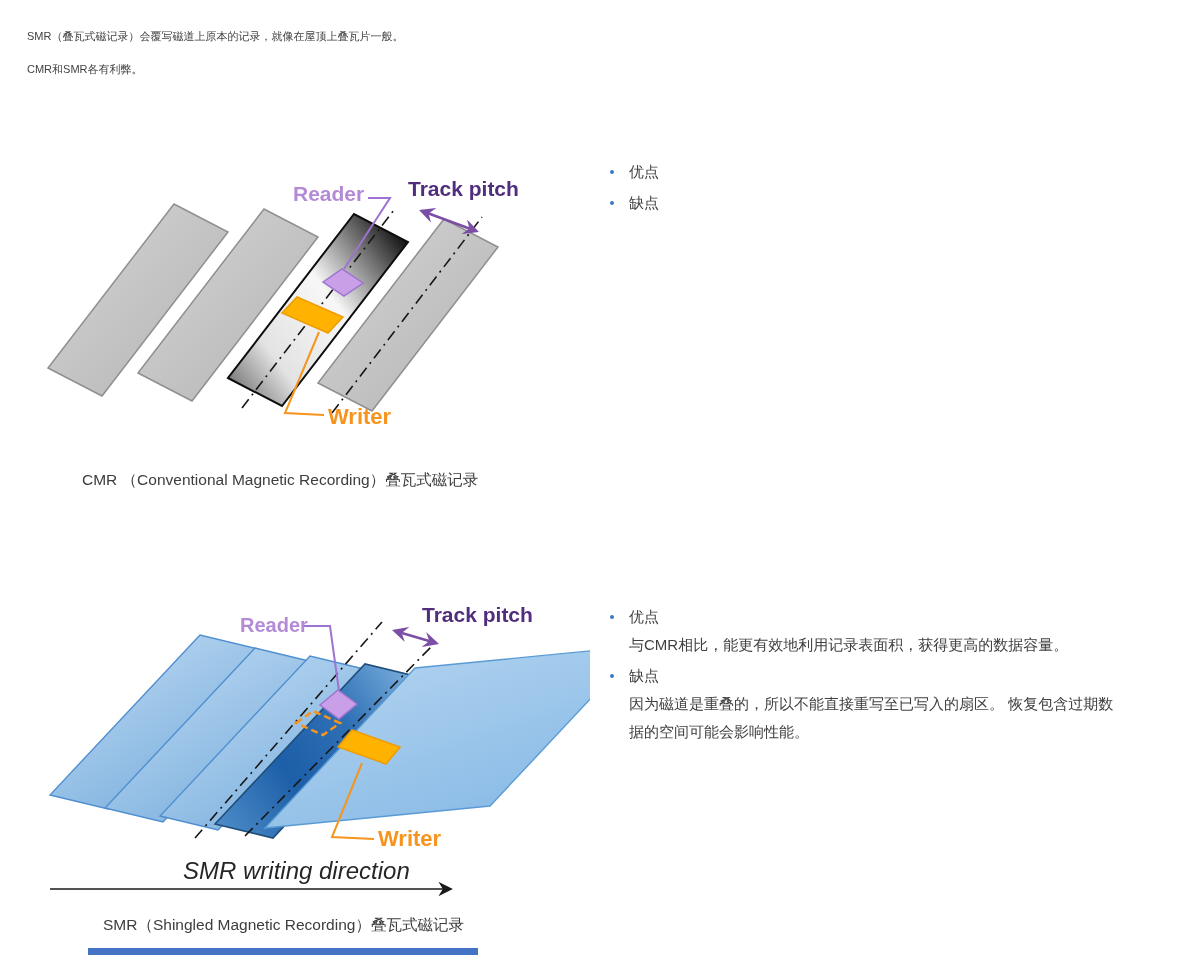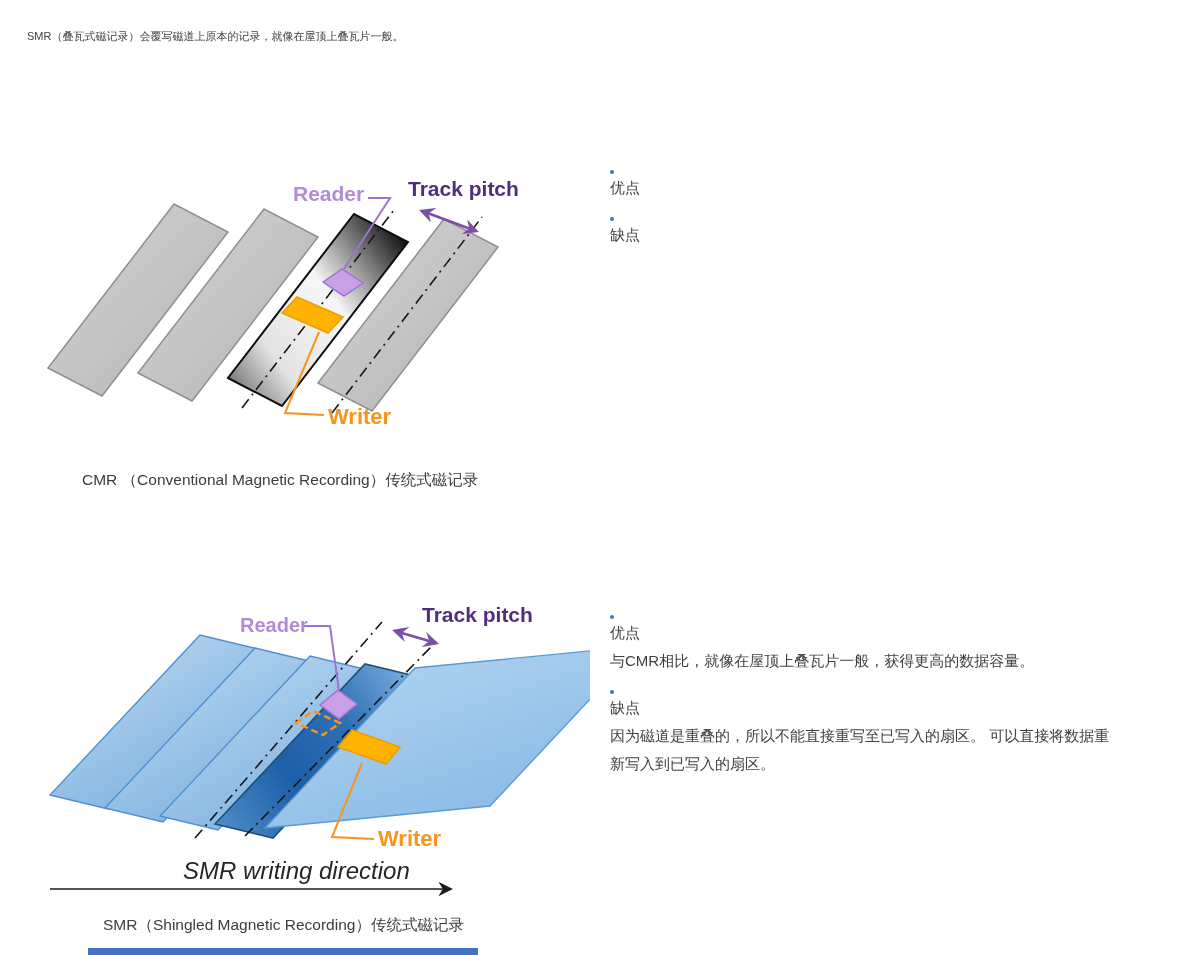--- a/index.html
+++ b/index.html
@@ -6,38 +6,39 @@
   body{width:1183px;height:955px;position:relative;overflow:hidden;
        font-family:"Liberation Sans","DejaVu Sans",sans-serif;color:#3f3f3f;}
   .abs{position:absolute;}
   .intro{left:27px;top:20px;font-size:11px;line-height:33px;color:#424242;}
   .caption{font-size:15.5px;color:#3d3d3d;white-space:nowrap;}
   .cap-cmr{left:82px;top:470px;}
   .cap-smr{left:103px;top:915px;}
   .bullets{width:512px;font-size:15px;line-height:28px;color:#3f3f3f;}
   .bullets-cmr{left:610px;top:158px;}
   .bullets-smr{left:610px;top:603px;}
-  .bullet-item{display:flex;margin-bottom:3px;flex-direction:column;}
+  .bullet-item{display:flex;margin-bottom:3px;}
   .dot{width:4px;height:4px;border-radius:50%;background:#3b78c3;margin:12px 15px 0 0;flex:0 0 auto;}
   svg text{font-family:"Liberation Sans","DejaVu Sans",sans-serif;}
   .lbl-reader{fill:#b48ad6;font-weight:bold;font-size:21px;}
   .lbl-pitch{fill:#512d7d;font-weight:bold;font-size:21px;}
   .lbl-writer{fill:#f7941d;font-weight:bold;font-size:22px;}
   .lbl-dir{fill:#262626;font-style:italic;font-size:24px;}
   .dashdot{stroke:#161616;stroke-width:1.6;fill:none;stroke-dasharray:11 5 2 5;}
   .conn-p{stroke:#9d74cf;stroke-width:2;fill:none;}
   .conn-o{stroke:#f7941d;stroke-width:2;fill:none;}
   .pitch-arrow{stroke:#7b4fa6;stroke-width:2.6;fill:none;}
   .bottom-bar{left:88px;top:948px;width:390px;height:7px;background:#4472c4;}
 </style>
 </head>
 <body>
 
 <div class="abs intro">
   <div>SMR（叠瓦式磁记录）会覆写磁道上原本的记录，就像在屋顶上叠瓦片一般。</div>
+  <div>CMR和SMR各有利弊。</div>
 </div>
 
 <svg class="abs" style="left:30px;top:148px" width="560" height="320" viewBox="0 0 560 320">
   <defs>
     <linearGradient id="gTrack" x1="0" y1="0" x2="1" y2="1">
       <stop offset="0" stop-color="#d5d5d5"></stop>
         <stop offset="1" stop-color="#b3b3b3"></stop>
     </linearGradient>
     <linearGradient id="gHl" gradientUnits="userSpaceOnUse" x1="378" y1="94" x2="198" y2="230">
       <stop offset="0" stop-color="#101010"></stop>
@@ -66,21 +67,21 @@
   <polygon points="252,165 267,149 313,169 298,185" fill="#ffb300" stroke="#ef9c00" stroke-width="1.5"></polygon>
 
   <polyline class="conn-p" points="338,50 360,50 314,121"></polyline>
   <polyline class="conn-o" points="289,184 255,265 294,267"></polyline>
 
   <text class="lbl-reader" x="263" y="53">Reader</text>
   <text class="lbl-pitch" x="378" y="48">Track pitch</text>
   <text class="lbl-writer" x="298" y="276">Writer</text>
 </svg>
 
-<div class="abs caption cap-cmr">CMR （Conventional Magnetic Recording）传统式磁记录</div>
+<div class="abs caption cap-cmr">CMR （Conventional Magnetic Recording）叠瓦式磁记录</div>
 
 <div class="abs bullets bullets-cmr">
   <div class="bullet-item">
     <span class="dot"></span>
     <div>
       <div>优点</div>
     </div>
   </div>
   <div class="bullet-item">
     <span class="dot"></span>
@@ -135,32 +136,32 @@
   <polyline class="conn-o" points="332,175 302,249 344,251"></polyline>
 
   <text class="lbl-reader" x="210" y="44" style="font-size:20px">Reader</text>
   <text class="lbl-pitch" x="392" y="34">Track pitch</text>
   <text class="lbl-writer" x="348" y="258">Writer</text>
 
   <text class="lbl-dir" x="153" y="291">SMR writing direction</text>
   <line x1="20" y1="301" x2="420" y2="301" stroke="#1a1a1a" stroke-width="1.6" marker-end="url(#ahk)"></line>
 </svg>
 
-<div class="abs caption cap-smr">SMR（Shingled Magnetic Recording）传统式磁记录</div>
+<div class="abs caption cap-smr">SMR（Shingled Magnetic Recording）叠瓦式磁记录</div>
 
 <div class="abs bullets bullets-smr">
   <div class="bullet-item">
     <span class="dot"></span>
     <div>
       <div>优点</div>
-      <div>与CMR相比，就像在屋顶上叠瓦片一般，获得更高的数据容量。</div>
+      <div>与CMR相比，能更有效地利用记录表面积，获得更高的数据容量。</div>
     </div>
   </div>
   <div class="bullet-item">
     <span class="dot"></span>
     <div>
       <div>缺点</div>
-      <div>因为磁道是重叠的，所以不能直接重写至已写入的扇区。 可以直接将数据重新写入到已写入的扇区。</div>
+      <div>因为磁道是重叠的，所以不能直接重写至已写入的扇区。 恢复包含过期数据的空间可能会影响性能。</div>
     </div>
   </div>
 </div>
 
 <div class="abs bottom-bar"></div>
 
 </body></html>

